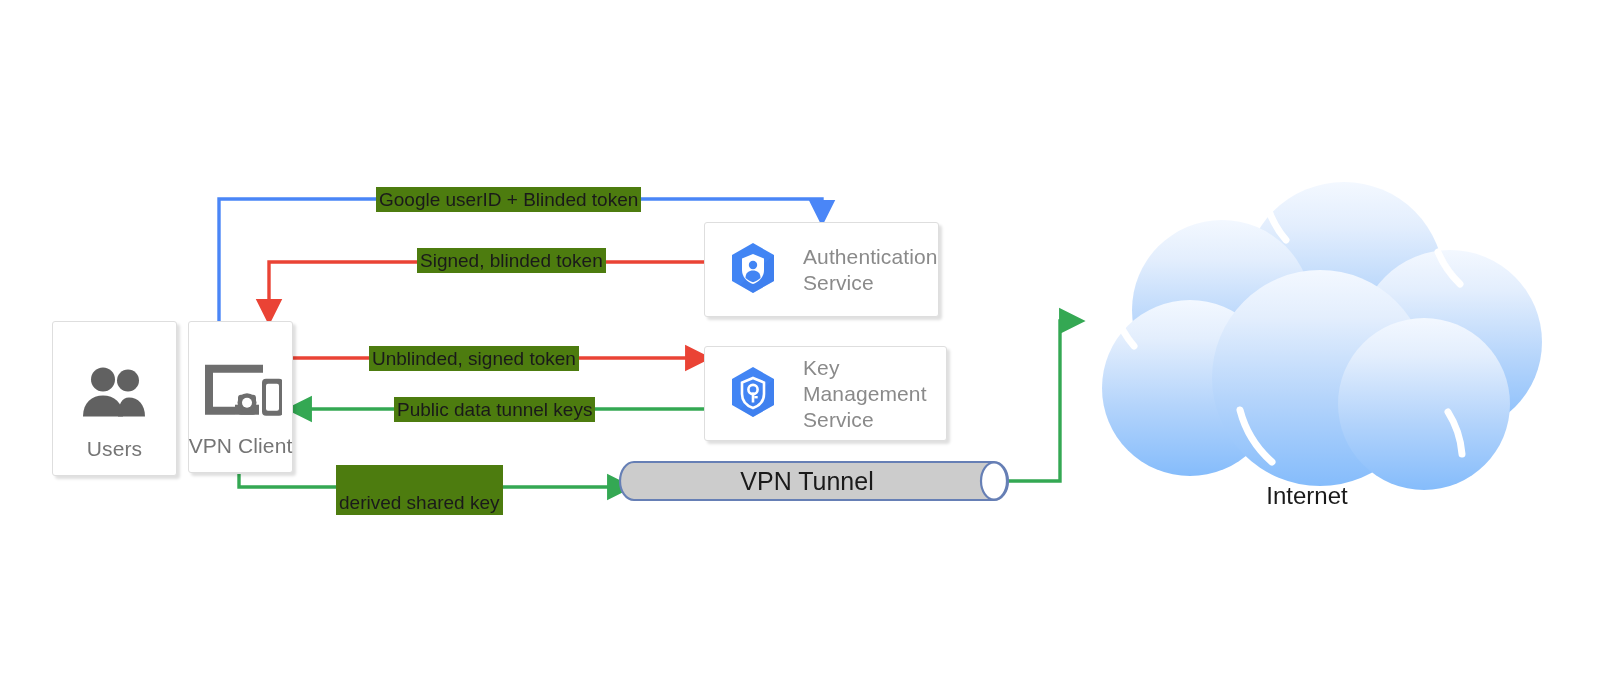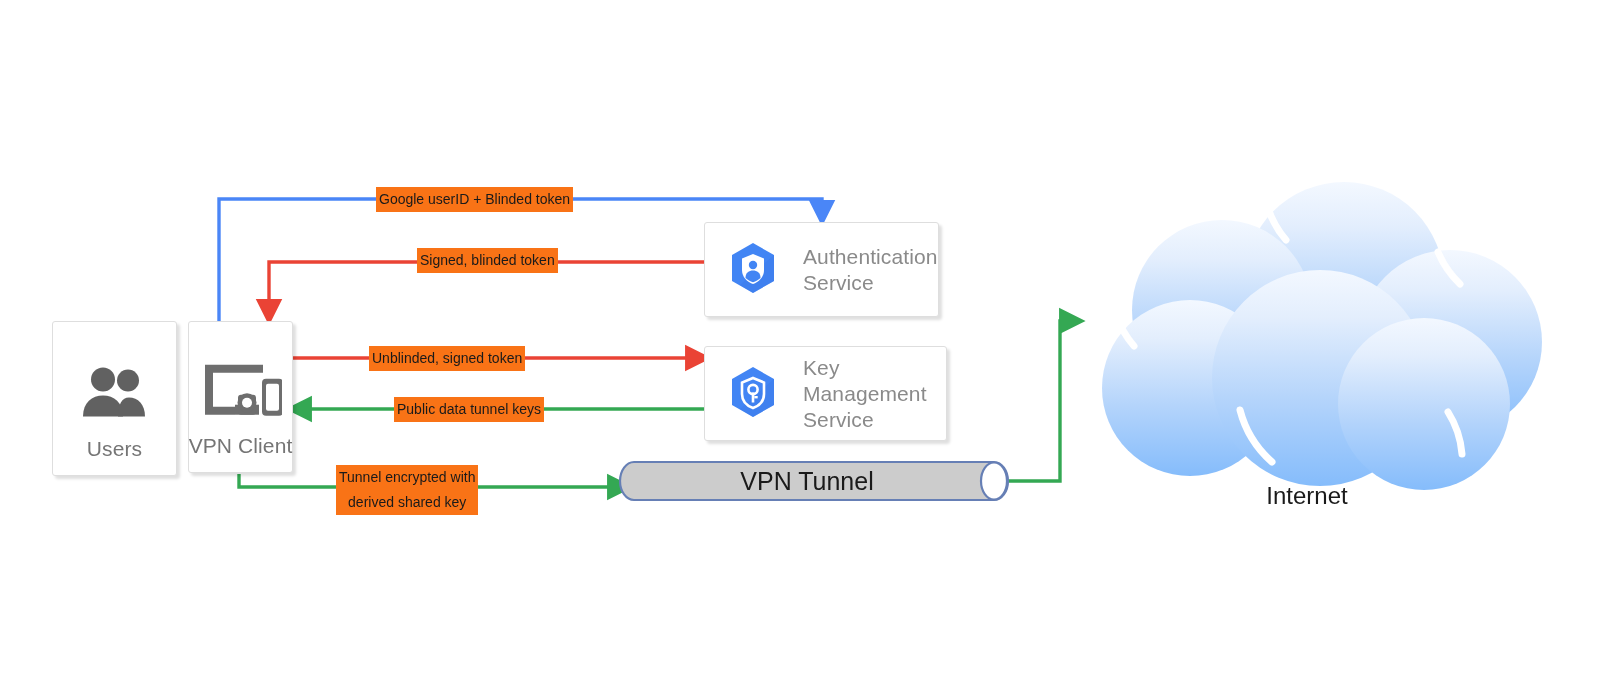--- a/index.html
+++ b/index.html
@@ -99,27 +99,27 @@
     position: absolute;
     font-size: 24px;
     color: #1a1a1a;
     text-align: center;
     white-space: nowrap;
   }
 
   
   .edge-label {
     position: absolute;
-    font-size: 14px;
+    font-size: 19px;
     color: #1a1a1a;
-    background: #f97316;
+    background: #4d7c0f;
     white-space: nowrap;
     line-height: 25px;
     padding: 0 3px;
-    text-align: center;
+    text-align: right;
   }
   .edge-label.two-line { line-height: 25px; }
 </style>
 </head>
 <body>
 
 <div id="canvas">
 
   <svg id="wires" viewBox="0 0 1604 698">
     <defs>
@@ -246,17 +246,17 @@
 
   <div class="edge-label" style="left:376px; top:187px;">Google userID + Blinded token</div>
 
   <div class="edge-label" style="left:417px; top:248px;">Signed, blinded token</div>
 
   <div class="edge-label" style="left:369px; top:346px;">Unblinded, signed token</div>
 
   <div class="edge-label" style="left:394px; top:397px;">Public data tunnel keys</div>
 
   <div class="edge-label two-line" style="left:336px; top:465px;">
-    <span>Tunnel encrypted with</span><br>
+    <br>
     <span>derived shared key</span>
   </div>
 
 </div>
 
 </body></html>

